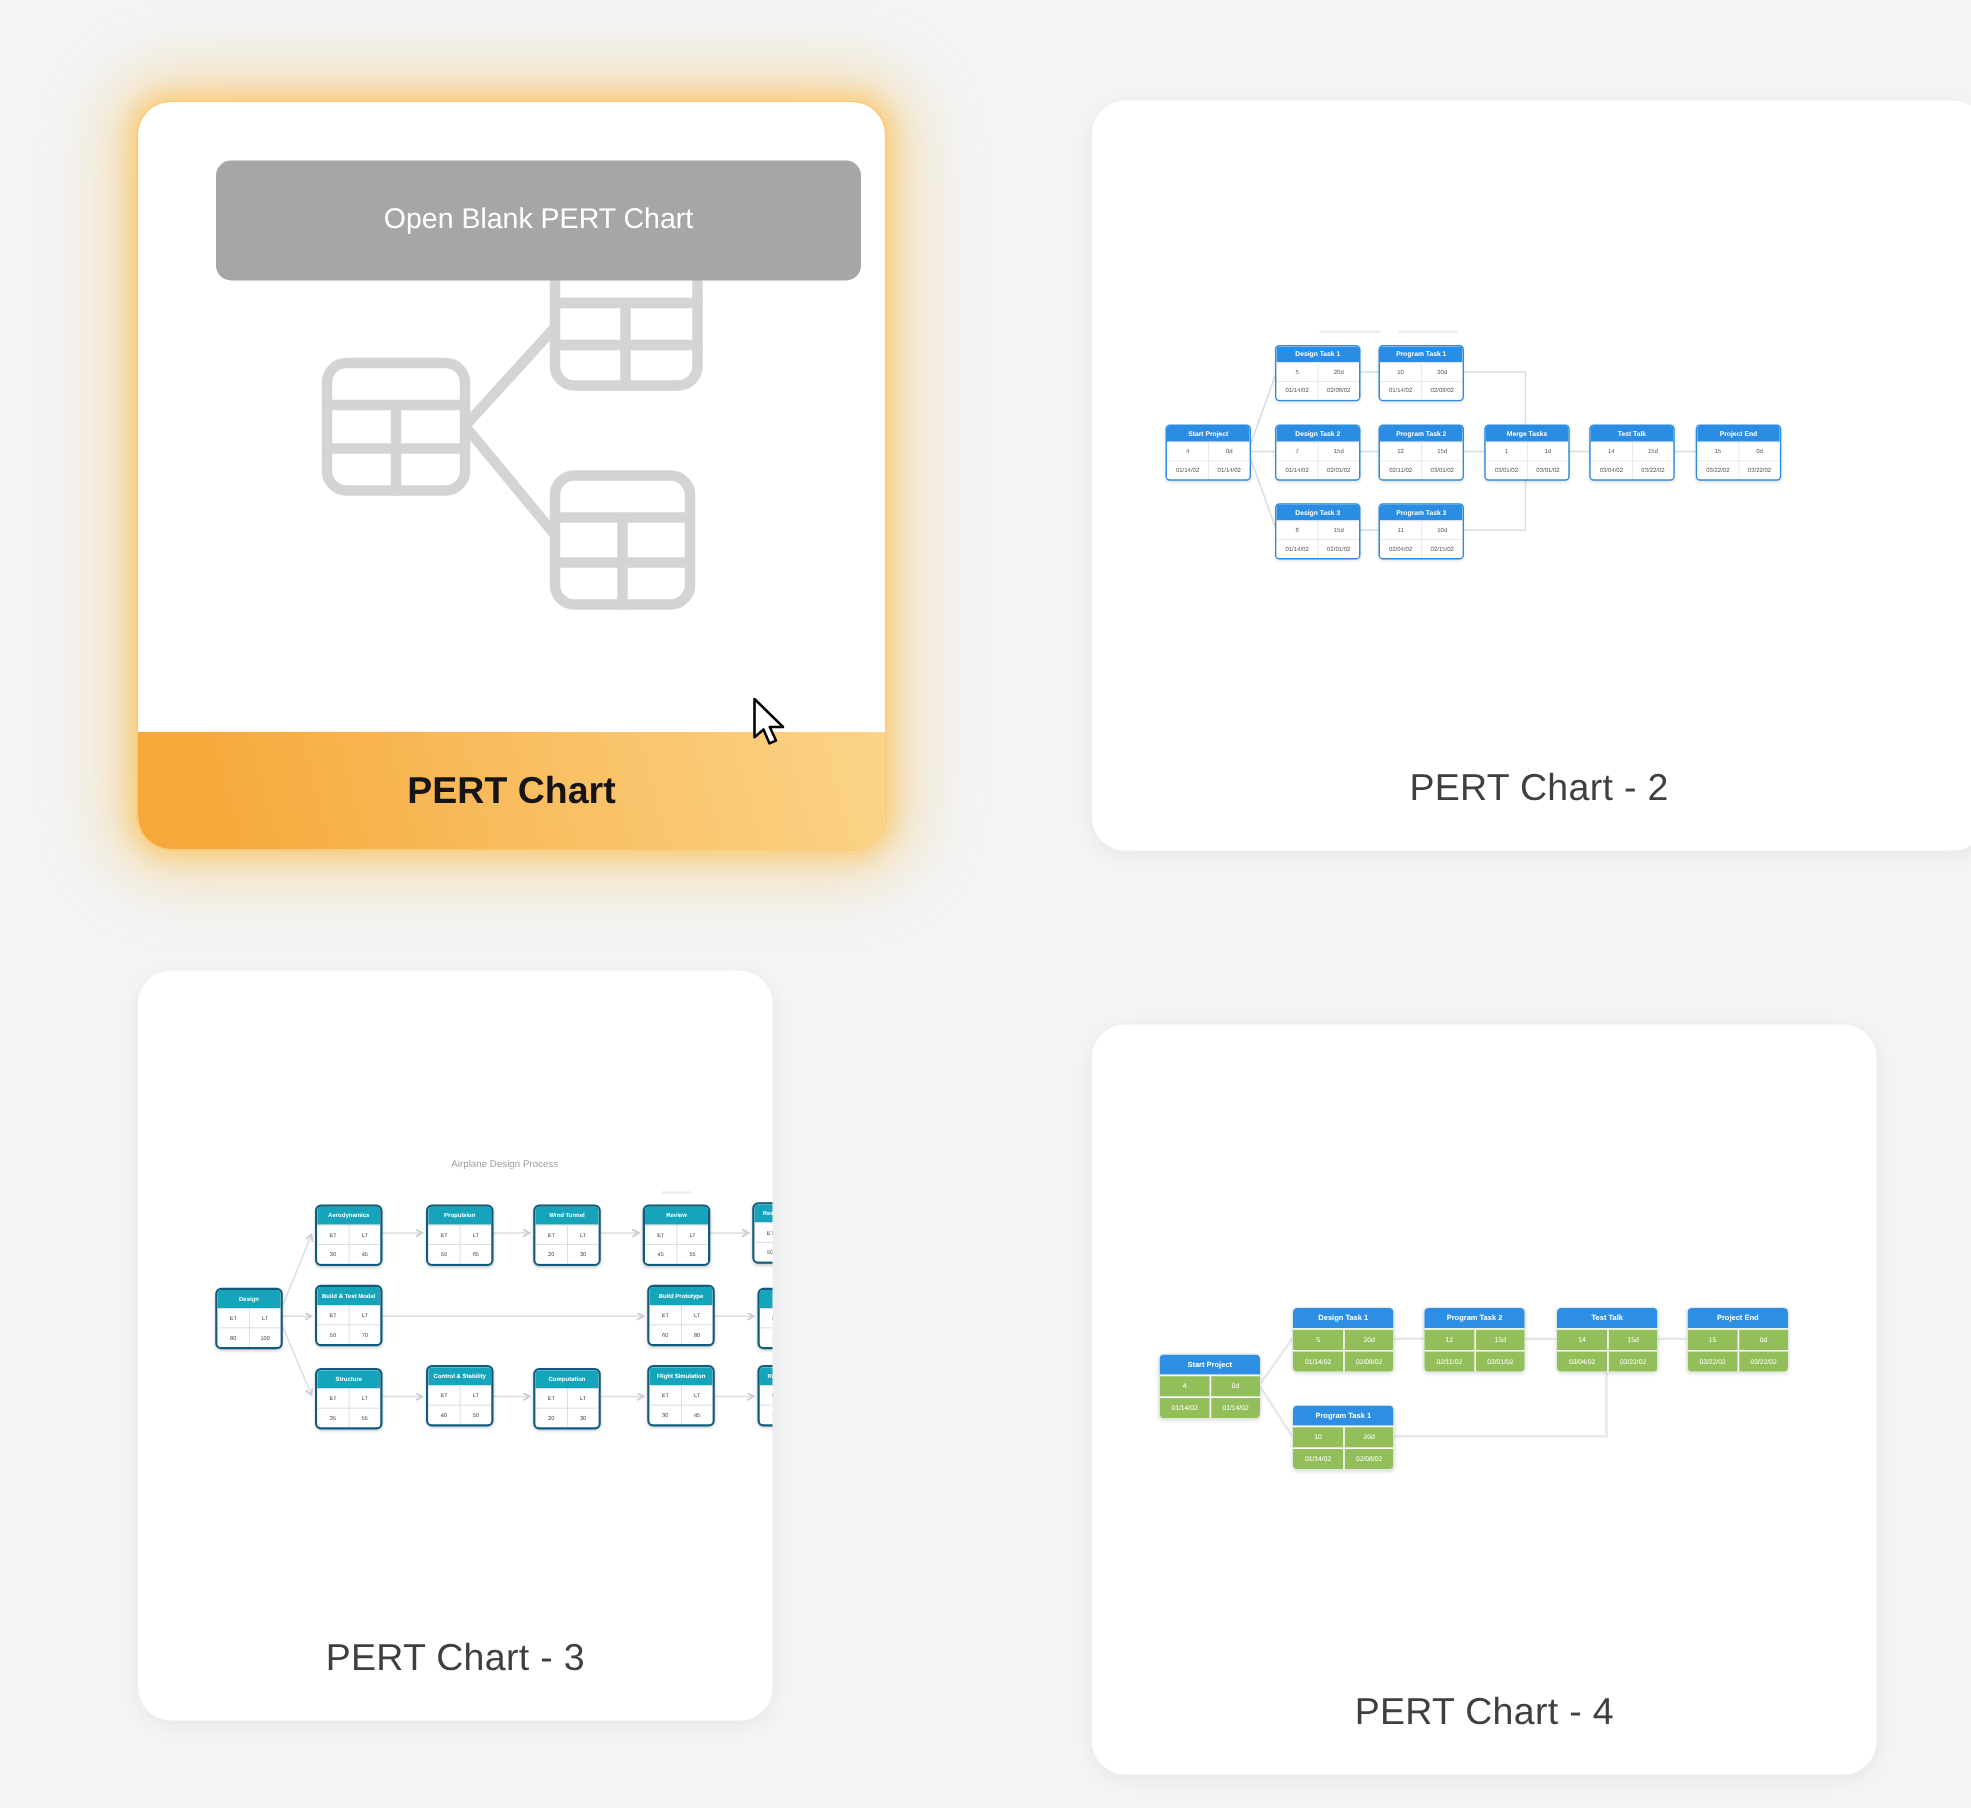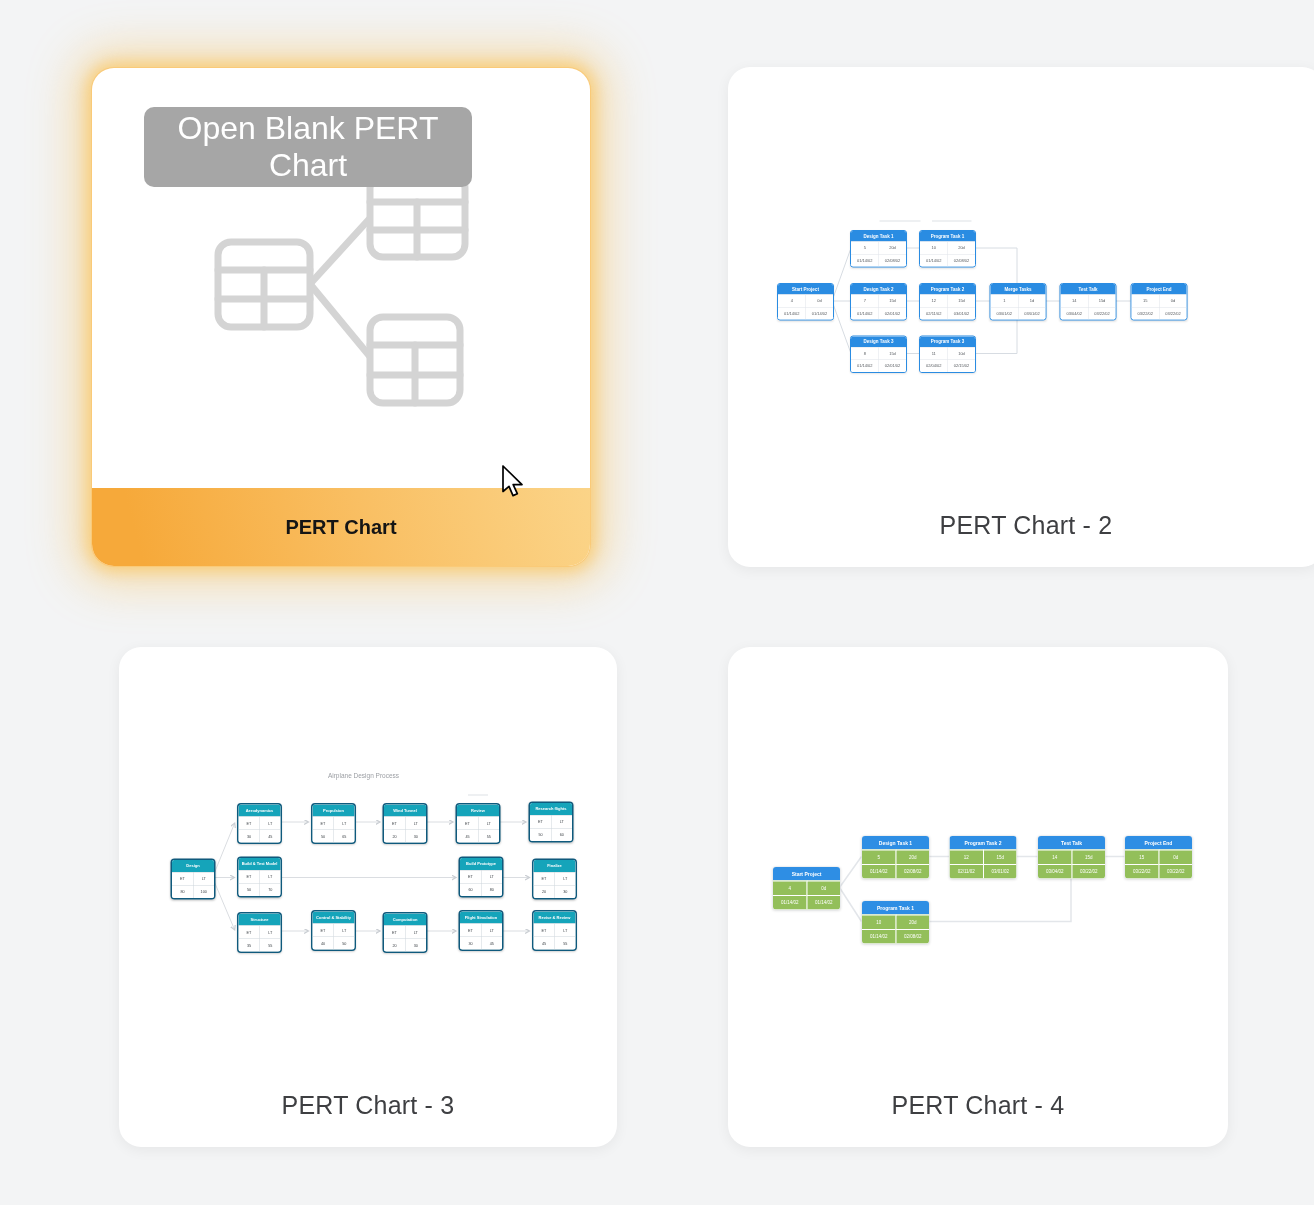--- a/index.html
+++ b/index.html
@@ -7,40 +7,40 @@
     width:1314px;height:1205px;background:#f3f4f5;
     font-family:"Liberation Sans",sans-serif;position:relative;overflow:hidden;
   }
   .card{
     position:absolute;background:#fff;border-radius:22px;
     box-shadow:0 3px 14px rgba(0,0,0,.06);overflow:hidden;
   }
   #card-blank{left:92px;top:68px;width:498px;height:498px;
     box-shadow:0 0 0 1px rgba(249,201,118,.9),0 0 16px 5px rgba(250,198,96,.75),0 0 44px 20px rgba(248,186,74,.38);}
   #card-2{left:728px;top:67px;width:596px;height:500px;}
-  #card-3{left:92px;top:647px;width:498px;height:500px;margin-left:27px;}
-  #card-4{left:728px;top:647px;width:500px;height:500px;}
+  #card-3{left:92px;top:647px;width:423px;height:500px;}
+  #card-4{left:728px;top:683px;width:500px;height:500px;padding-left:23px;}
 
   .card-title{
     position:absolute;left:0;right:0;top:444px;text-align:center;
     font-size:25px;color:#3e3f42;letter-spacing:.2px;
   }
   
   .open-btn{
-    position:absolute;left:52px;top:39px;width:328px;height:80px;
+    position:absolute;left:52px;top:39px;width:430px;height:80px;
     background:#a6a6a6;border:none;border-radius:10px;cursor:pointer;
-    color:#fff;font-size:32px;font-weight:500;font-family:"Liberation Sans",sans-serif;
+    color:#fff;font-size:19px;font-weight:500;font-family:"Liberation Sans",sans-serif;
     z-index:3;
   }
   .blank-footer{
     position:absolute;left:0;right:0;top:420px;height:78px;
     background:linear-gradient(75deg,#f6a93a 10%,#f9bf63 55%,#fbd488 100%);
     display:flex;align-items:center;justify-content:center;
   }
-  .blank-footer span{font-size:20px;font-weight:700;color:#151515;}
+  .blank-footer span{font-size:25px;font-weight:700;color:#151515;}
   .ph-svg{position:absolute;left:0;top:0;z-index:1;}
 
   
   .dgm{position:absolute;left:0;top:0;width:1000px;height:1000px;
        transform:scale(.5);transform-origin:0 0;}
   .dgm svg{position:absolute;left:0;top:0;}
 
   
   .bnode{position:absolute;width:110px;background:#fff;border:2px solid #2a8ce2;
     border-radius:6px;overflow:hidden;box-shadow:0 2px 4px rgba(0,0,0,.10);}

